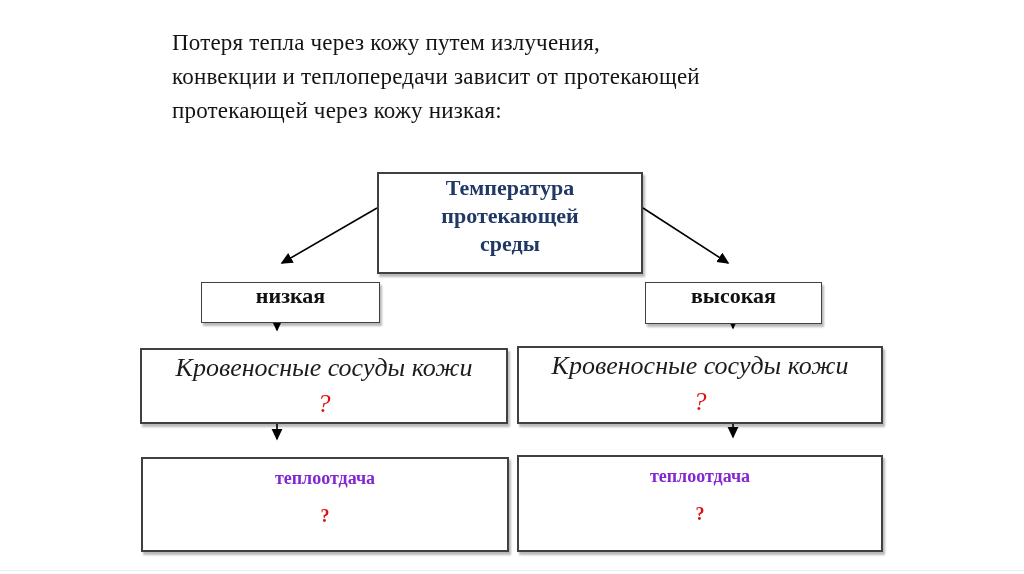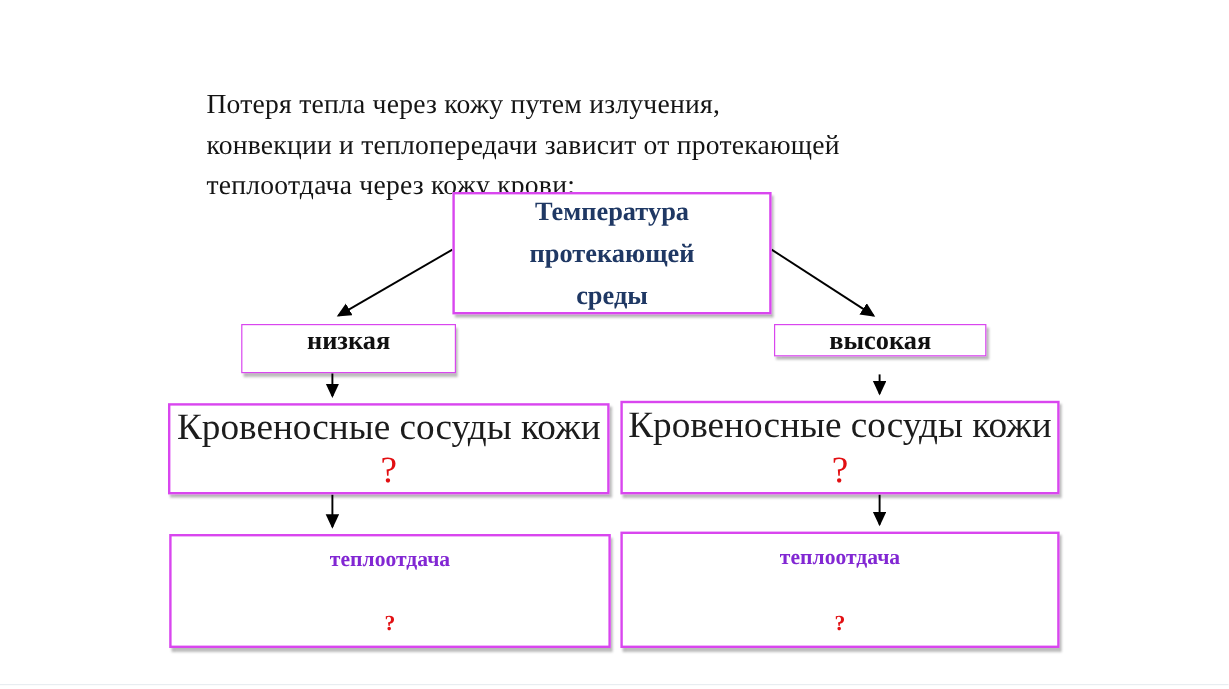--- a/index.html
+++ b/index.html
@@ -17,46 +17,46 @@
   }
   .slide-title {
     position: absolute;
     left: 172px;
     top: 26px;
     width: 680px;
     font-size: 23px;
     line-height: 34px;
     color: #141414;
     letter-spacing: 0.2px;
-    margin-top: 44px;
   }
   .box {
     position: absolute;
     background: #ffffff;
-    border: 2px solid #d946ef;
+    border: 2px solid #404040;
     box-shadow: 2px 3px 2px rgba(0,0,0,0.28);
     display: flex;
     flex-direction: column;
     align-items: center;
-    justify-content: space-between;
+    justify-content: flex-start;
     text-align: center;
     box-sizing: border-box;
+    margin-top: 12px;
   }
   .box-root {
     left: 377px; top: 160px; width: 266px; height: 102px;
     font-weight: bold; font-size: 22px; line-height: 28px;
   }
   .box-branch {
     font-weight: bold; font-size: 22px; color: #111111;
     border-width: 1.5px;
   }
   .box-branch-low  { left: 201px; top: 270px; width: 179px; height: 41px; }
-  .box-branch-high { left: 645px; top: 270px; width: 177px; height: 27px; }
+  .box-branch-high { left: 645px; top: 270px; width: 177px; height: 42px; }
   .box-vessels {
-    font-size: 31px; line-height: 36px; color: #1c1c1c;
+    font-size: 26px; line-height: 36px; color: #1c1c1c; font-style: italic;
   }
   .box-vessels-low  { left: 140px; top: 336px; width: 368px; height: 76px; }
   .box-vessels-high { left: 517px; top: 334px; width: 366px; height: 78px; }
   .box-heat {
     font-weight: bold; font-size: 18px; line-height: 38px;
   }
   .box-heat-low  { left: 141px; top: 445px; width: 368px; height: 95px; }
   .box-heat-high { left: 517px; top: 443px; width: 366px; height: 97px; }
   .arrows-layer {
     position: absolute;
@@ -72,21 +72,21 @@
   }
 </style>
 </head>
 <body>
 
 <div class="canvas">
 
   <div class="slide-title">
     <div>Потеря тепла через кожу путем излучения,</div>
     <div>конвекции и теплопередачи зависит от протекающей</div>
-    <div>теплоотдача через кожу крови:</div>
+    <div>протекающей через кожу низкая:</div>
   </div>
 
   <svg class="arrows-layer" viewBox="0 0 1024 574" xmlns="http://www.w3.org/2000/svg">
     <defs>
       <marker id="ah" markerWidth="8" markerHeight="8" refX="6.5" refY="3.5" orient="auto">
         <path d="M0,0 L7.5,3.5 L0,7 Z" fill="#000000"></path>
       </marker>
     </defs>
     <line x1="377" y1="208" x2="282" y2="263" stroke="#000" stroke-width="1.6" marker-end="url(#ah)"></line>
     <line x1="643" y1="208" x2="728" y2="263" stroke="#000" stroke-width="1.6" marker-end="url(#ah)"></line>

